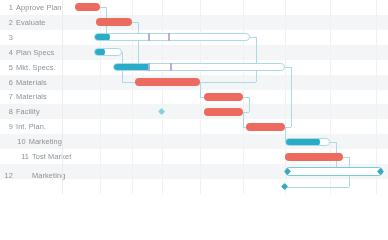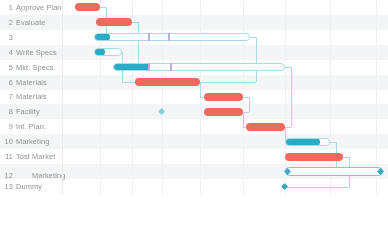--- a/index.html
+++ b/index.html
@@ -100,21 +100,21 @@
       </div>
       <div class="rowlabel" style="top: 14.9231px; height: 14.9231px;">
         <span class="num">2</span>
         <span class="nm">Evaluate</span>
       </div>
       <div class="rowlabel" style="top: 29.8462px; height: 14.9231px;">
         <span class="num">3</span>
       </div>
       <div class="rowlabel" style="top: 44.7692px; height: 14.9231px;">
         <span class="num">4</span>
-        <span class="nm">Write Specs</span>
+        <span class="nm">Plan Specs</span>
       </div>
       <div class="rowlabel" style="top: 59.6923px; height: 14.9231px;">
         <span class="num">5</span>
         <span class="nm">Mkt. Specs.</span>
       </div>
       <div class="rowlabel" style="top: 74.6154px; height: 14.9231px;">
         <span class="num">6</span>
         <span class="nm">Materials</span>
       </div>
       <div class="rowlabel" style="top: 89.5385px; height: 14.9231px;">
@@ -122,35 +122,31 @@
         <span class="nm">Materials</span>
       </div>
       <div class="rowlabel" style="top: 104.462px; height: 14.9231px;">
         <span class="num">8</span>
         <span class="nm">Facility</span>
       </div>
       <div class="rowlabel" style="top: 119.385px; height: 14.9231px;">
         <span class="num">9</span>
         <span class="nm">Int. Plan.</span>
       </div>
-      <div class="rowlabel" style="top: 134.308px; height: 14.9231px;">
+      <div class="rowlabel" style="top: 134.308px; height: 14.9231px; justify-content: flex-end;">
         <span class="num">10</span>
         <span class="nm">Marketing</span>
       </div>
-      <div class="rowlabel" style="top: 149.231px; height: 14.9231px;">
+      <div class="rowlabel" style="top: 149.231px; height: 14.9231px; margin-left: 16px;">
         <span class="num">11</span>
         <span class="nm">Tost Market</span>
       </div>
       <div class="rowlabel" style="top: 168px; height: 14.9231px; gap: 16px;">
         <span class="num">12</span>
         <span class="nm">Marketing</span>
-      </div>
-      <div class="rowlabel" style="top: 179.077px; height: 14.9231px;">
-        <span class="num">13</span>
-        <span class="nm">Dummy</span>
       </div>
     </div>
   <div class="labelsep"></div>
 
   <div id="connectors">
       <div class="conn h" style="top: 7.46154px; left: 100px; width: 6px;"></div>
       <div class="conn v" style="left: 106px; top: 7.46154px; height: 29.8462px;"></div>
       <div class="conn h" style="top: 37.3077px; left: 94px; width: 12px;"></div>
       <div class="conn h" style="top: 22.3846px; left: 132px; width: 6px;"></div>
       <div class="conn v" style="left: 138px; top: 22.3846px; height: 44.7692px;"></div>

